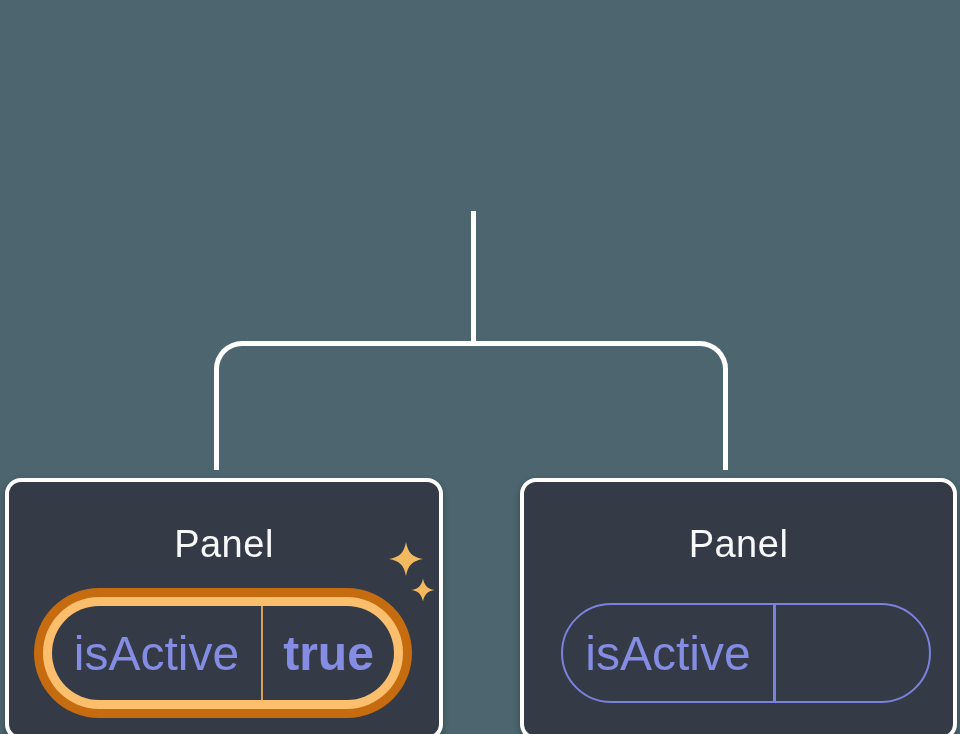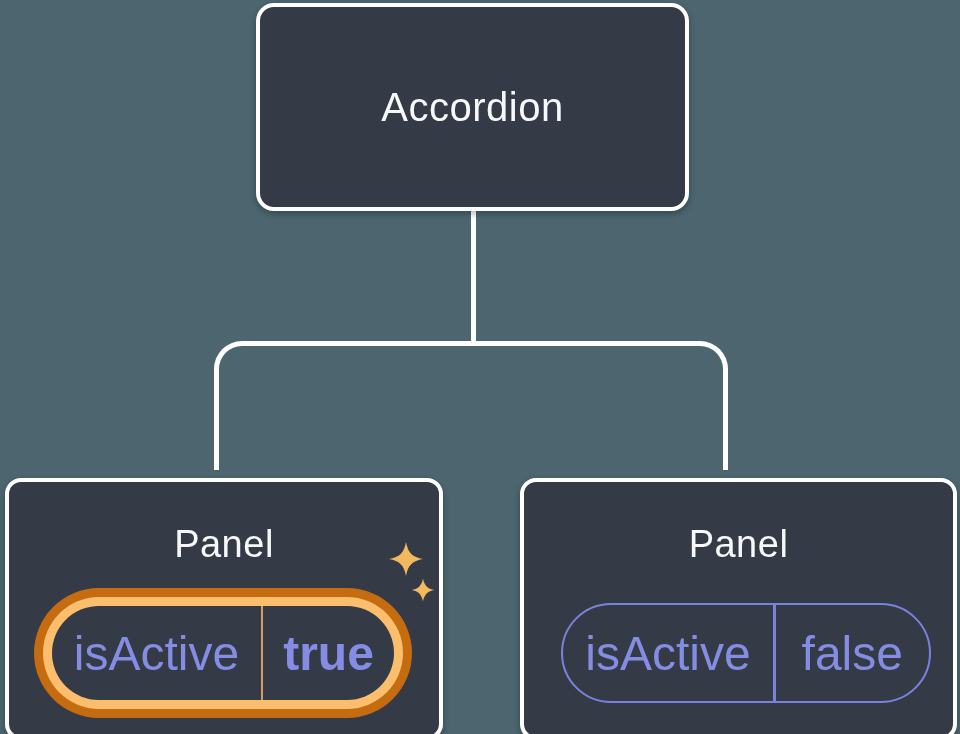--- a/index.html
+++ b/index.html
@@ -55,23 +55,20 @@
   .sparkles path{fill:var(--sparkle);}
 </style>
 </head>
 <body>
 
 <div class="canvas">
 
   <div class="stem"></div>
   <div class="bracket"></div>
 
-  <div class="node node-root">
-    <span class="root-label">Accordion</span>
-  </div>
 
   <div class="node node-panel left">
     <div class="panel-title">Panel</div>
     <div class="pill-hl">
       <div class="pill-hl-mid">
         <div class="pill-hl-inner">
           <span class="cell cell-name">isActive</span>
           <span class="divider"></span>
           <span class="cell cell-value bold">true</span>
         </div>
@@ -82,17 +79,16 @@
   <svg class="sparkles" viewBox="0 0 50 62">
     <path d="M20 2 C22 13 26.5 17 37 19 C26.5 21 22 25 20 36 C18 25 13.5 21 3 19 C13.5 17 18 13 20 2 Z"></path>
     <path d="M37 38.5 C38.3 45.5 41.5 48.7 48.5 50 C41.5 51.3 38.3 54.5 37 61.5 C35.7 54.5 32.5 51.3 25.5 50 C32.5 48.7 35.7 45.5 37 38.5 Z"></path>
   </svg>
 
   <div class="node node-panel right">
     <div class="panel-title">Panel</div>
     <div class="pill-plain">
       <span class="cell cell-name">isActive</span>
       <span class="divider"></span>
-      <span class="cell cell-value">false</span>
     </div>
   </div>
 
 </div>
 
 </body></html>

